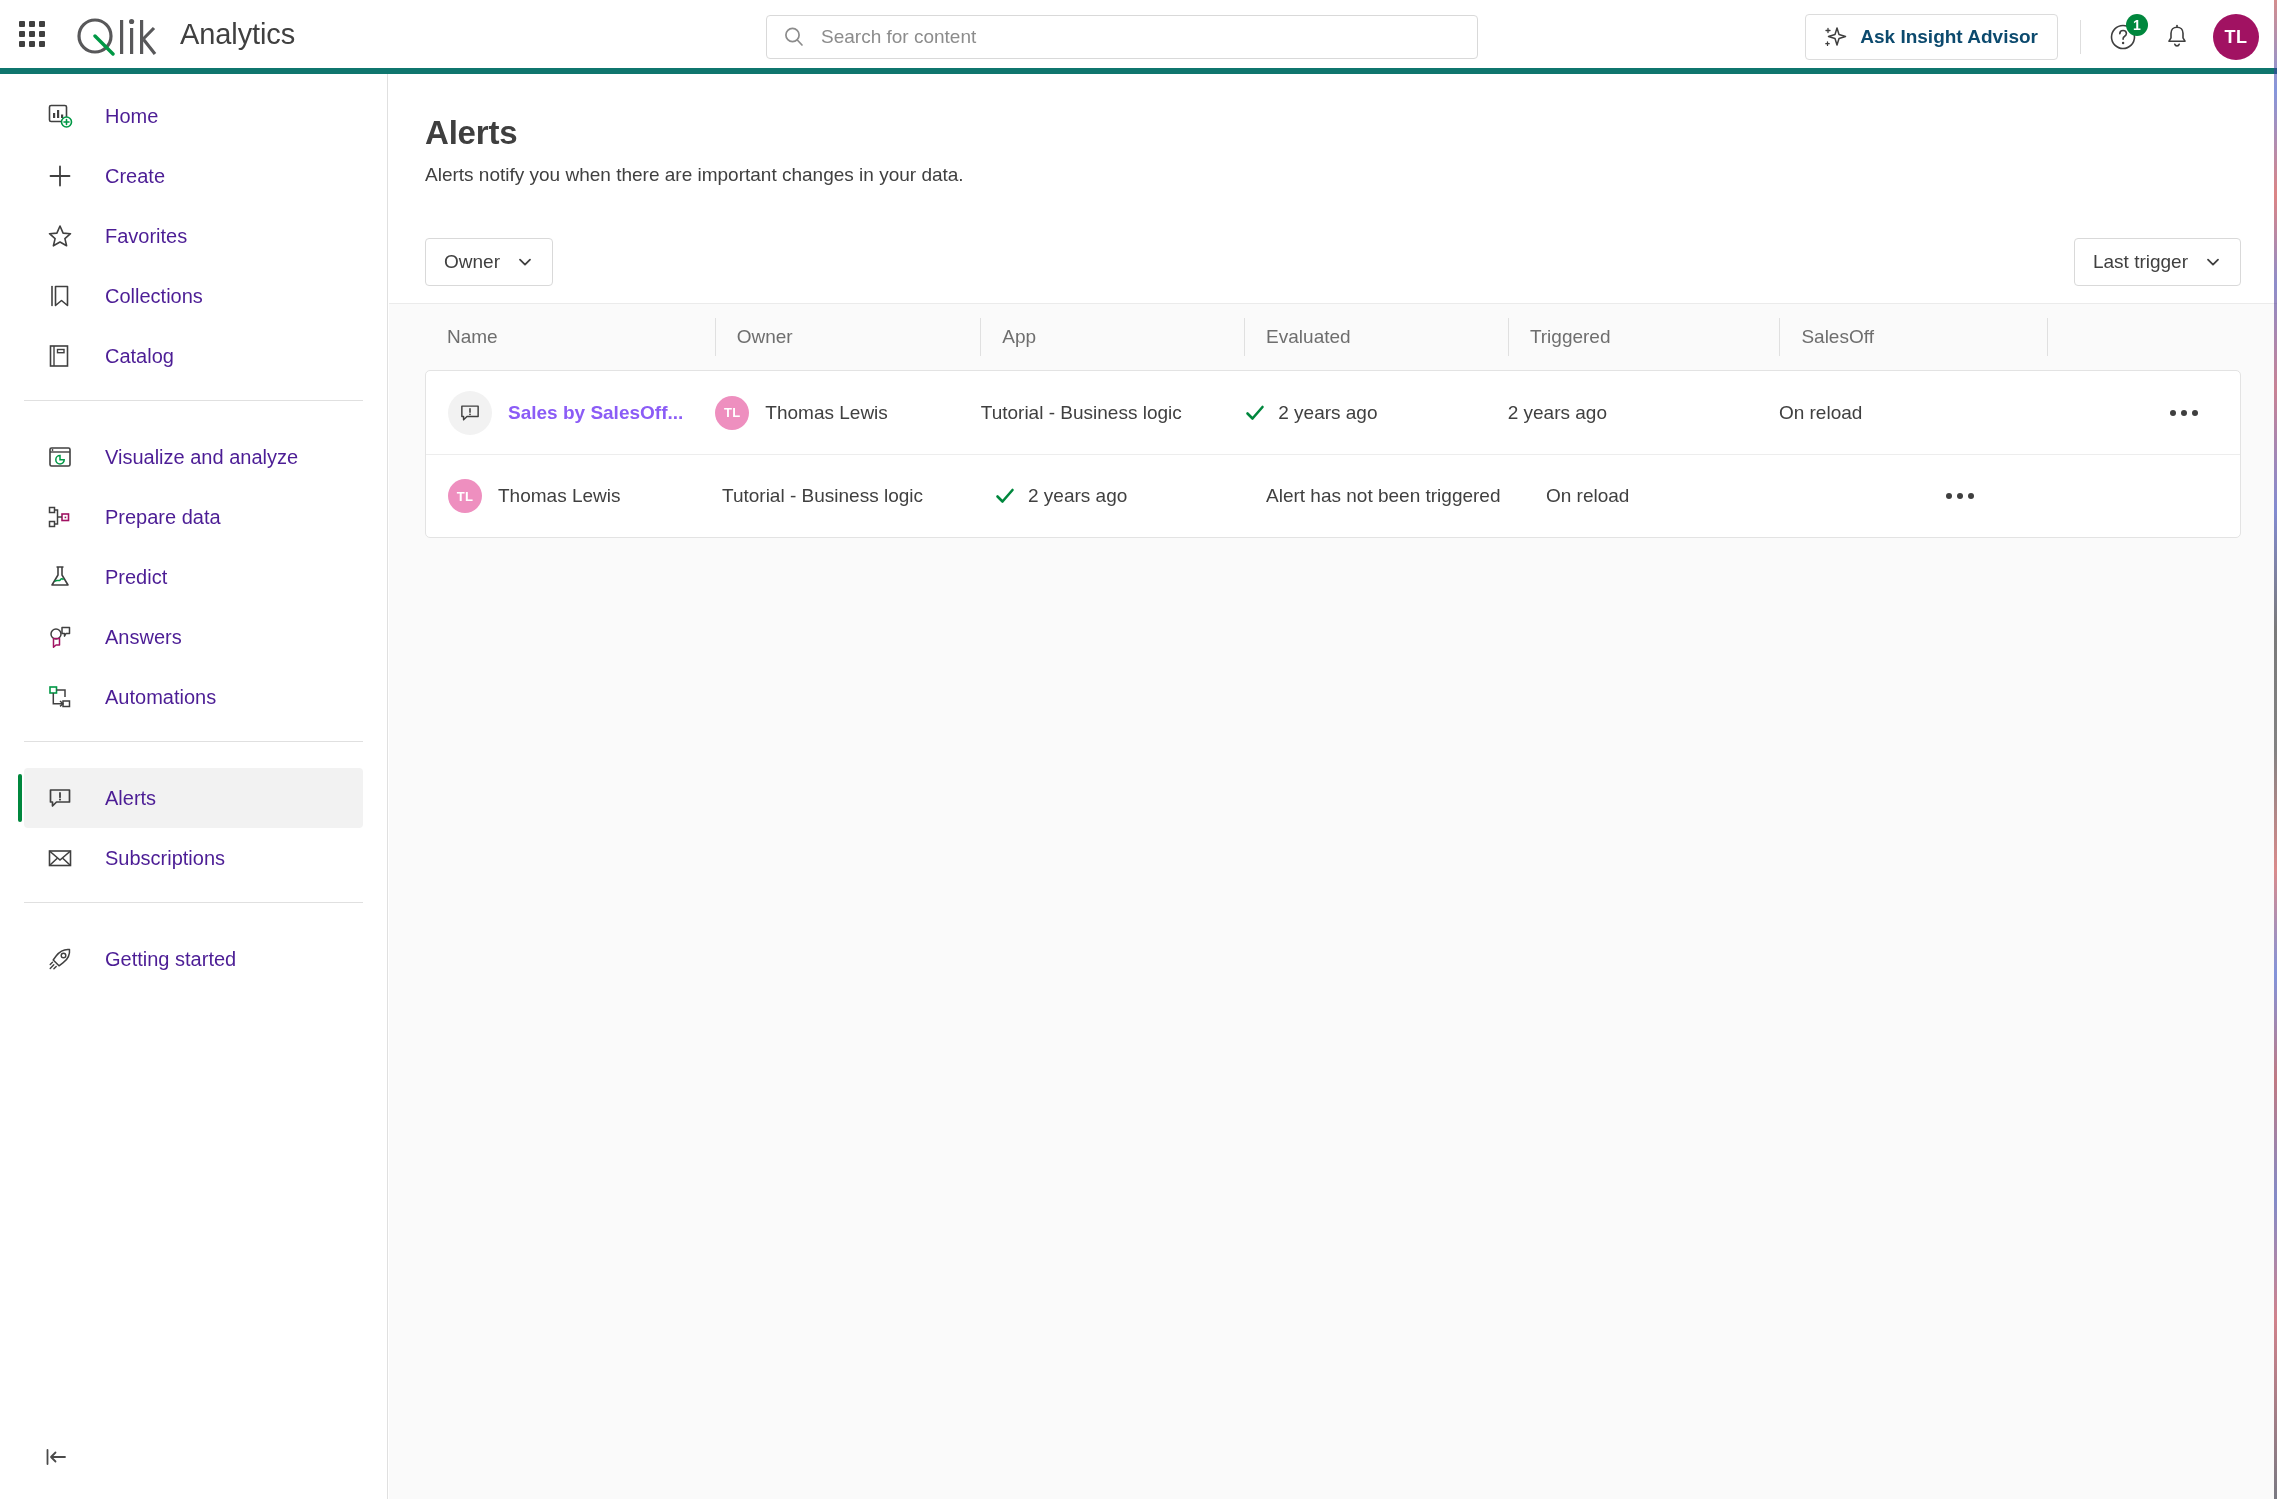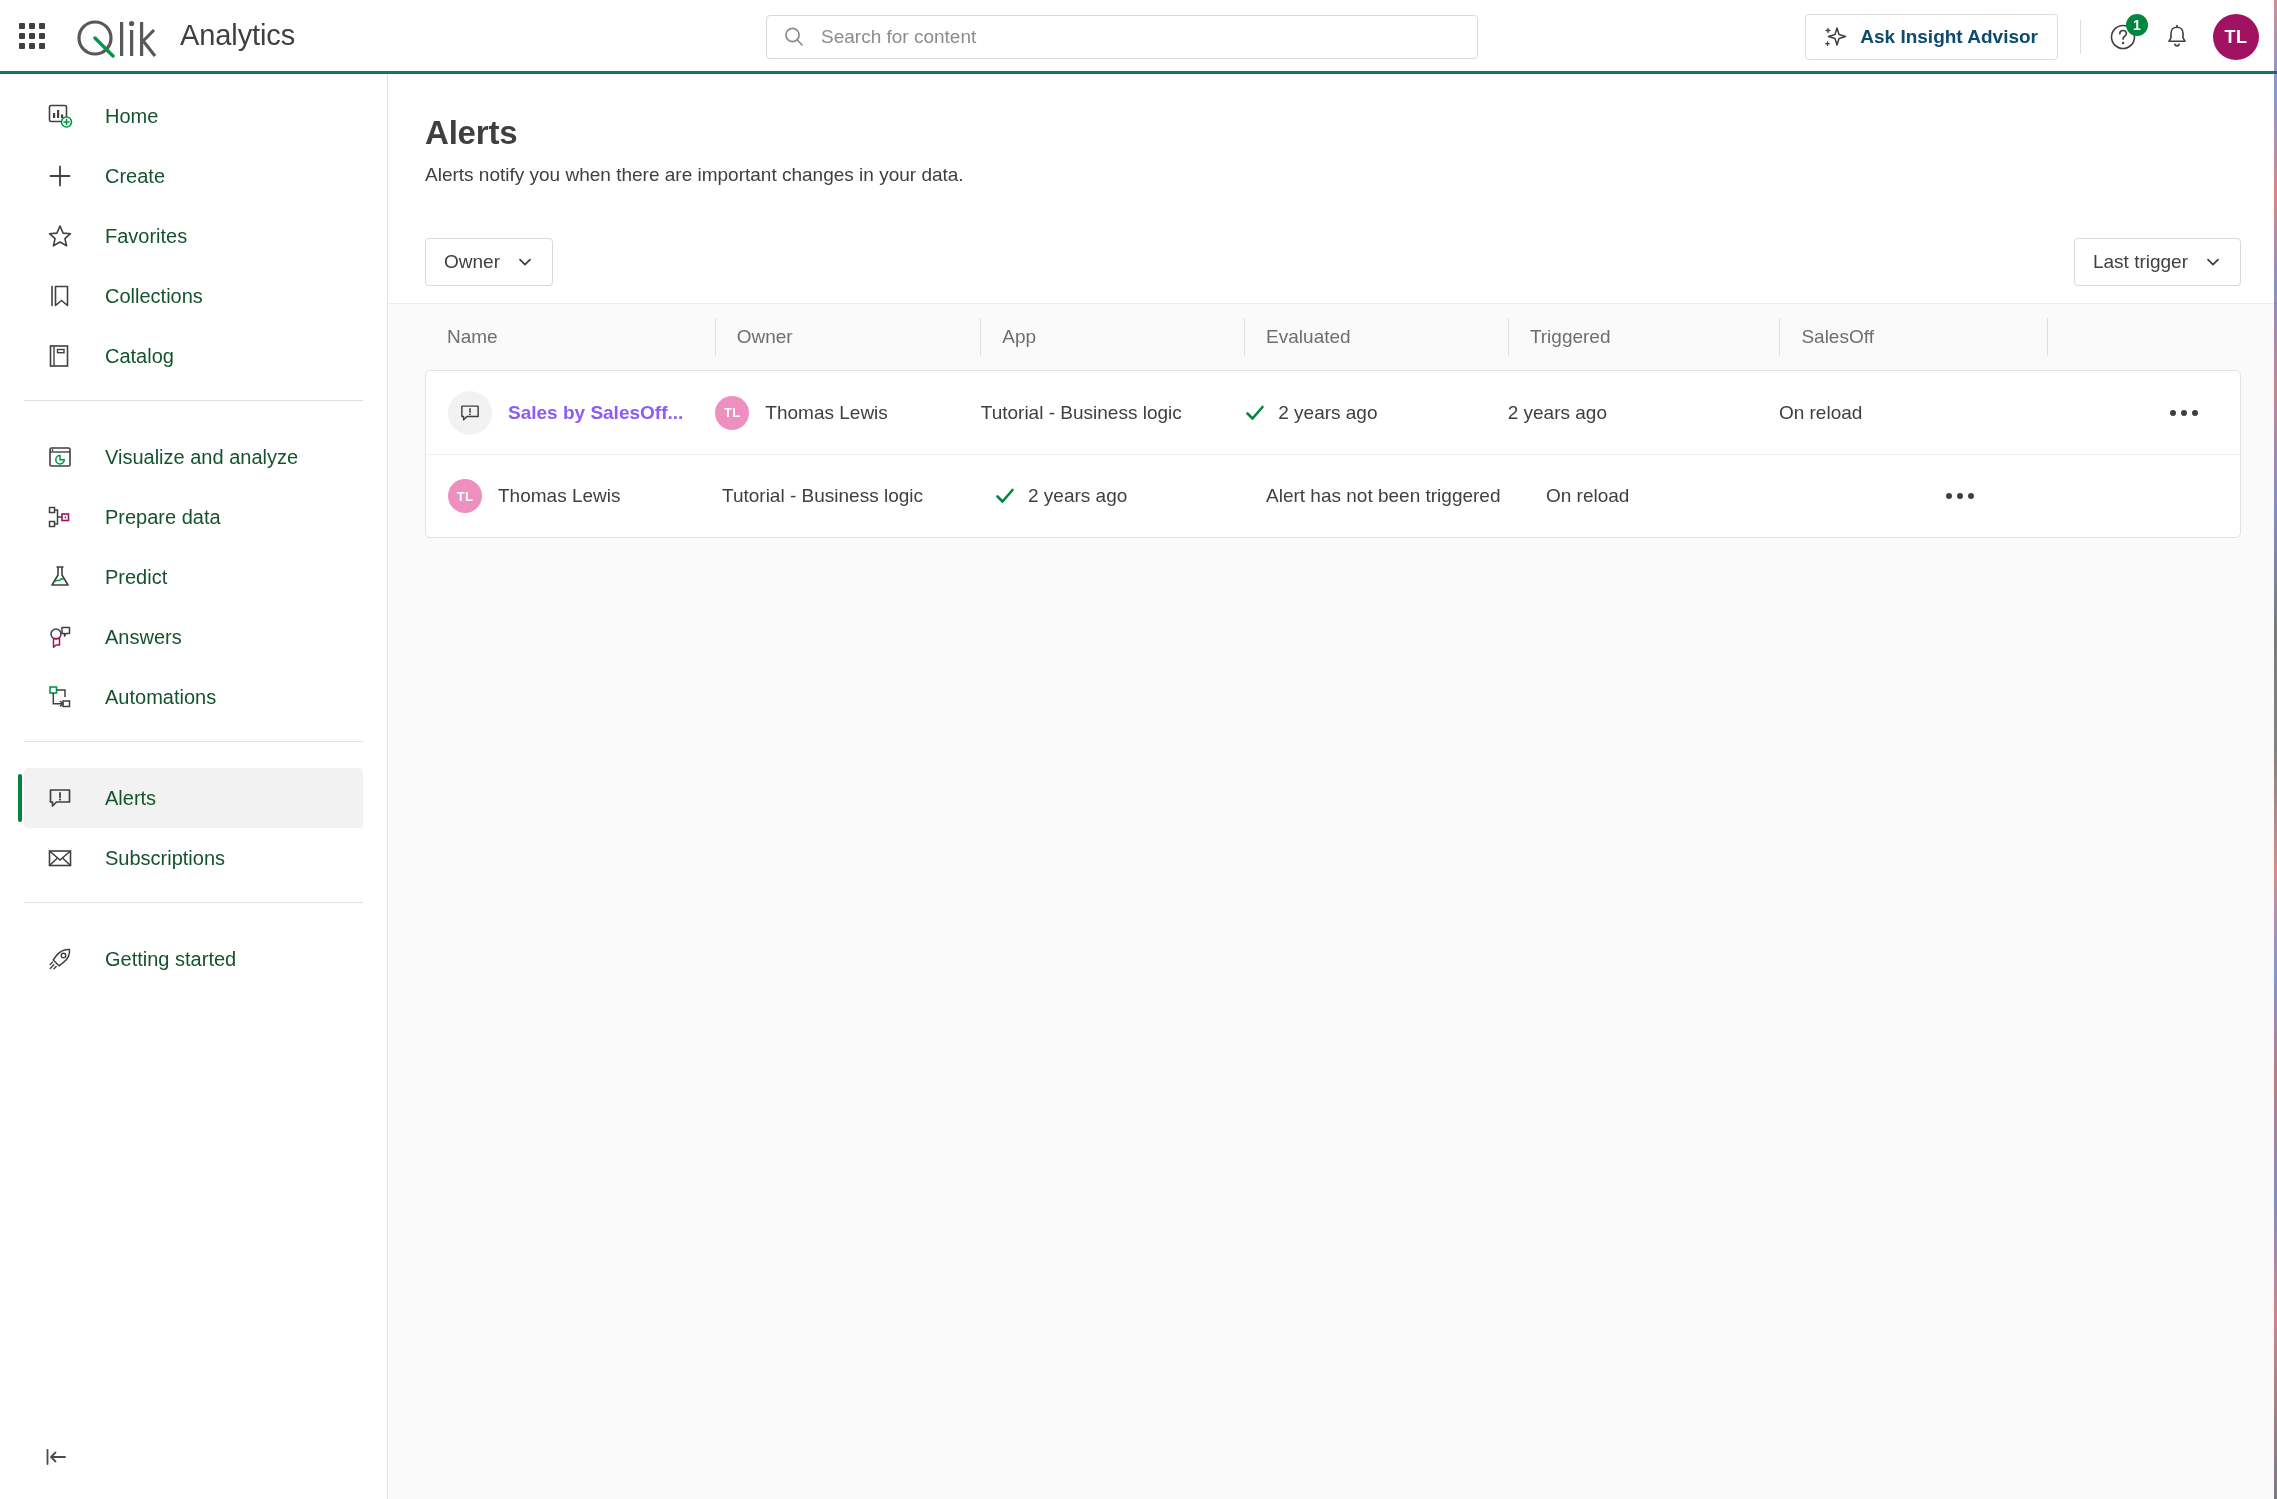--- a/index.html
+++ b/index.html
@@ -14,21 +14,21 @@
     -webkit-font-smoothing: antialiased;
   }
 
   
   .topbar {
     position: absolute;
     top: 0; left: 0;
     width: 2277px;
     height: 74px;
     background: #ffffff;
-    border-bottom: 3px solid #0f766e;
+    border-bottom: 6px solid #0f766e;
     display: flex;
     align-items: center;
   }
   .waffle {
     width: 30px; height: 30px;
     margin-left: 17px;
     display: grid;
     grid-template-columns: repeat(3, 6px);
     grid-template-rows: repeat(3, 6px);
     gap: 4px;
@@ -160,21 +160,21 @@
     color: #404040;
   }
   .nav-item .nav-ico {
     width: 34px;
     display: flex; align-items: center; justify-content: flex-start;
     flex: none;
   }
   .nav-item .nav-lbl {
     font-size: 20px;
     margin-left: 25px;
-    color: #14532d;
+    color: #4c1d95;
     white-space: nowrap;
   }
   .nav-item.selected {
     background: #f2f2f2;
   }
   .nav-item.selected::before {
     content: "";
     position: absolute;
     left: -6px; top: 6px;
     width: 4px; height: 48px;

